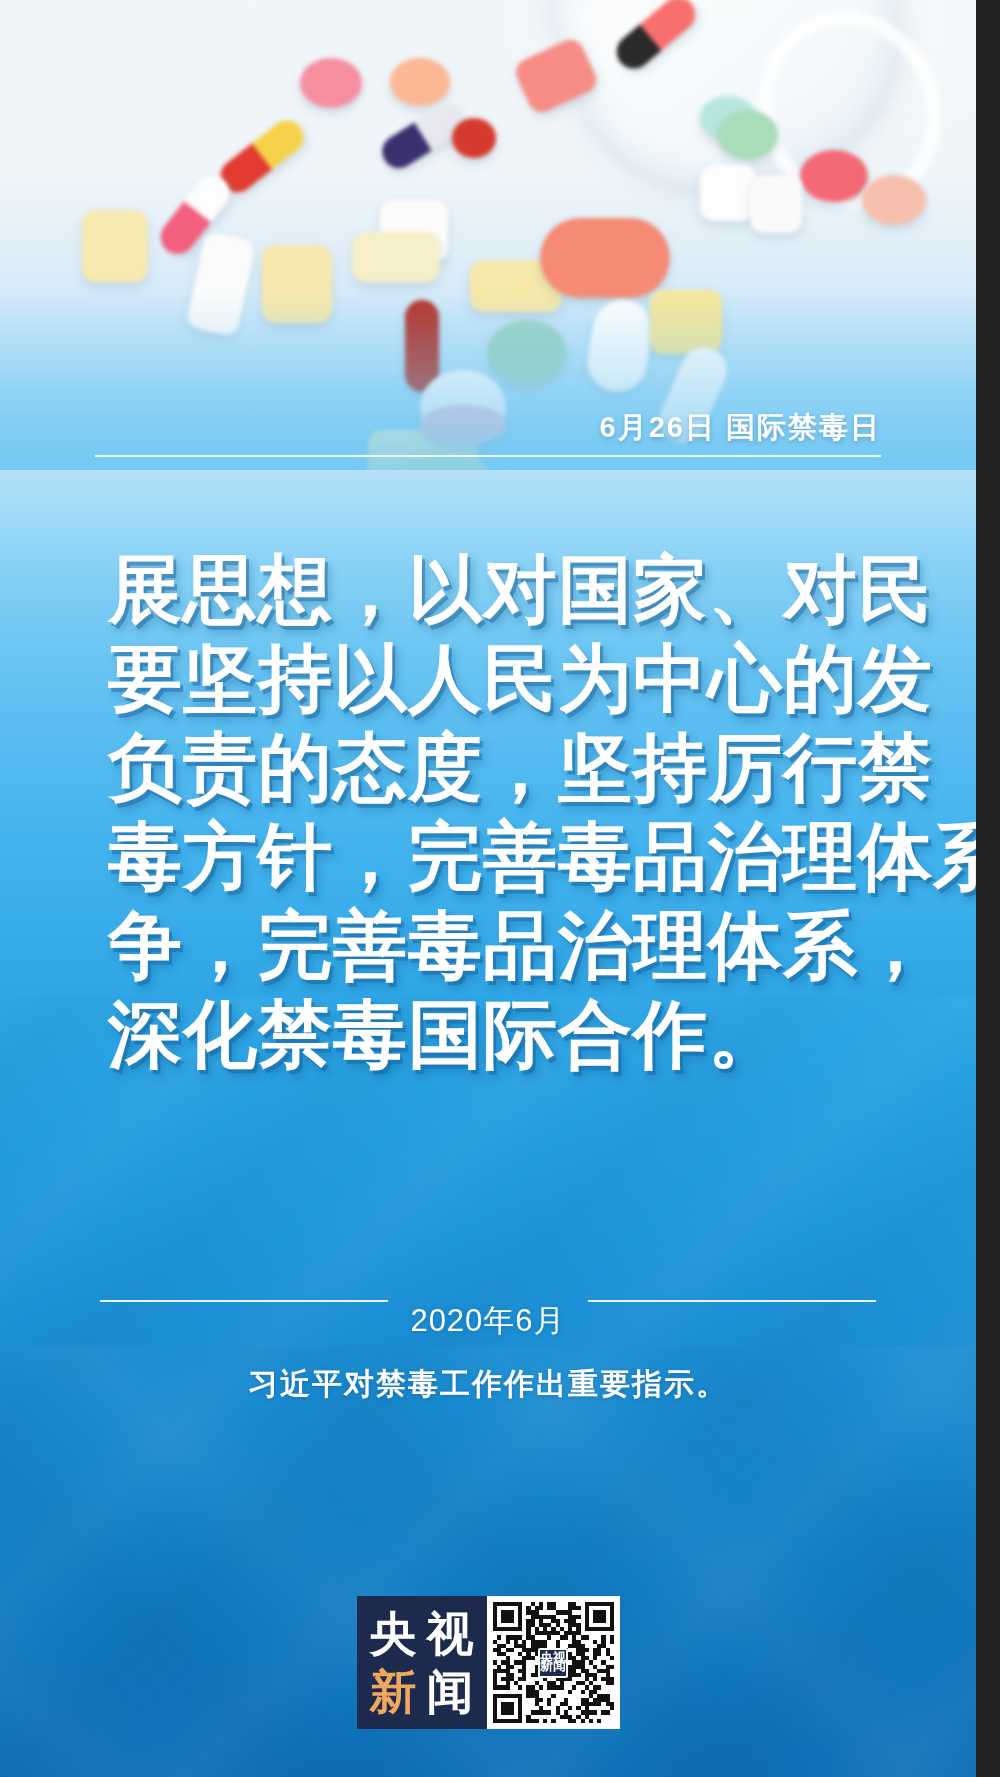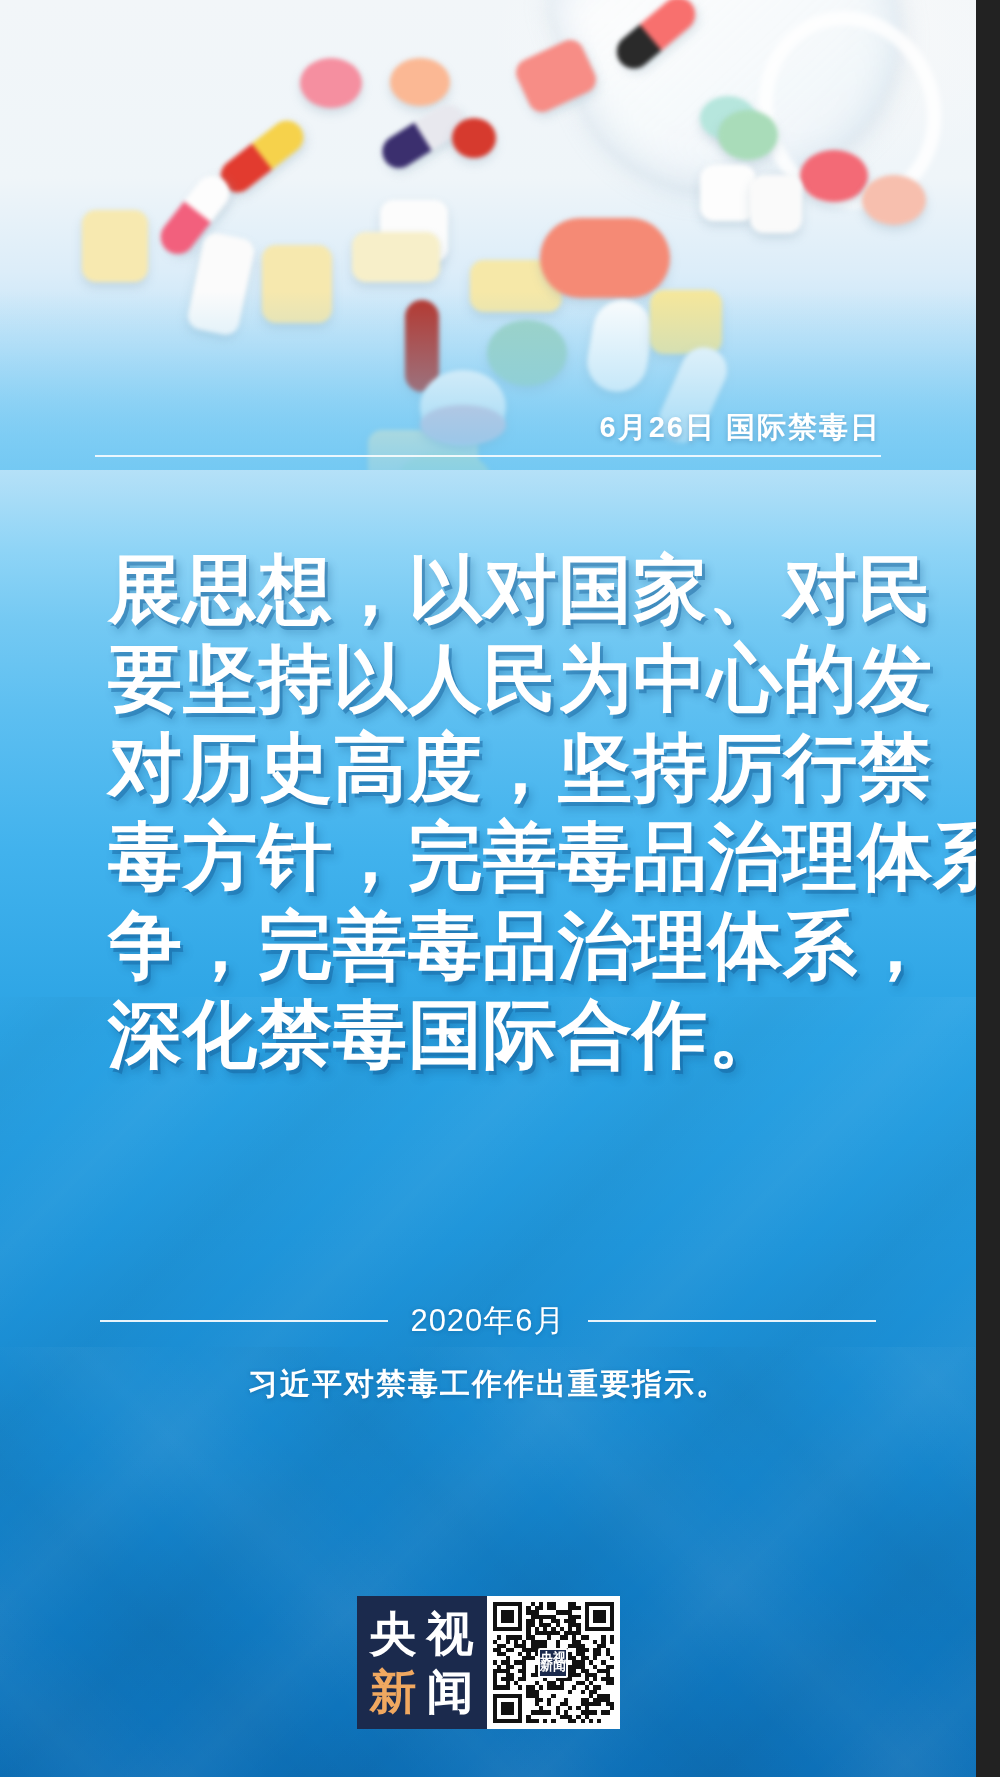--- a/index.html
+++ b/index.html
@@ -130,21 +130,21 @@
        3px 4px 0px rgba(16,90,150,.42),
        5px 7px 9px rgba(12,75,130,.30);
   }
 
   
   .attrib{
     position:absolute; top:1300px; left:0; right:0;
     text-align:center;
   }
   .attrib-rule-wrap{
-    display:flex; align-items:center; justify-content:center;
+    display:flex; align-items:flex-start; justify-content:center;
     gap:22px;
     padding:0 100px;
   }
   .attrib-rule{
     flex:1 1 auto; height:2px;
     background:rgba(255,255,255,.9);
   }
   .attrib-date{
     flex:0 0 auto;
     color:#ffffff;
@@ -252,21 +252,21 @@
   <div class="stripes2"></div>
 
   <div class="header-row">
     <span class="header-date">6月26日 国际禁毒日</span>
   </div>
   <div class="header-rule"></div>
 
   <div class="quote">
     <div class="quote-line">展思想，以对国家、对民</div>
     <div class="quote-line">要坚持以人民为中心的发</div>
-    <div class="quote-line">对历史高度，坚持厉行禁</div>
+    <div class="quote-line">负责的态度，坚持厉行禁</div>
     <div class="quote-line">毒方针，完善毒品治理体系</div>
     <div class="quote-line">争，完善毒品治理体系，</div>
     <div class="quote-line">深化禁毒国际合作。</div>
   </div>
 
   <div class="attrib">
     <div class="attrib-rule-wrap">
       <span class="attrib-rule"></span>
       <span class="attrib-date">2020年6月</span>
       <span class="attrib-rule"></span>

